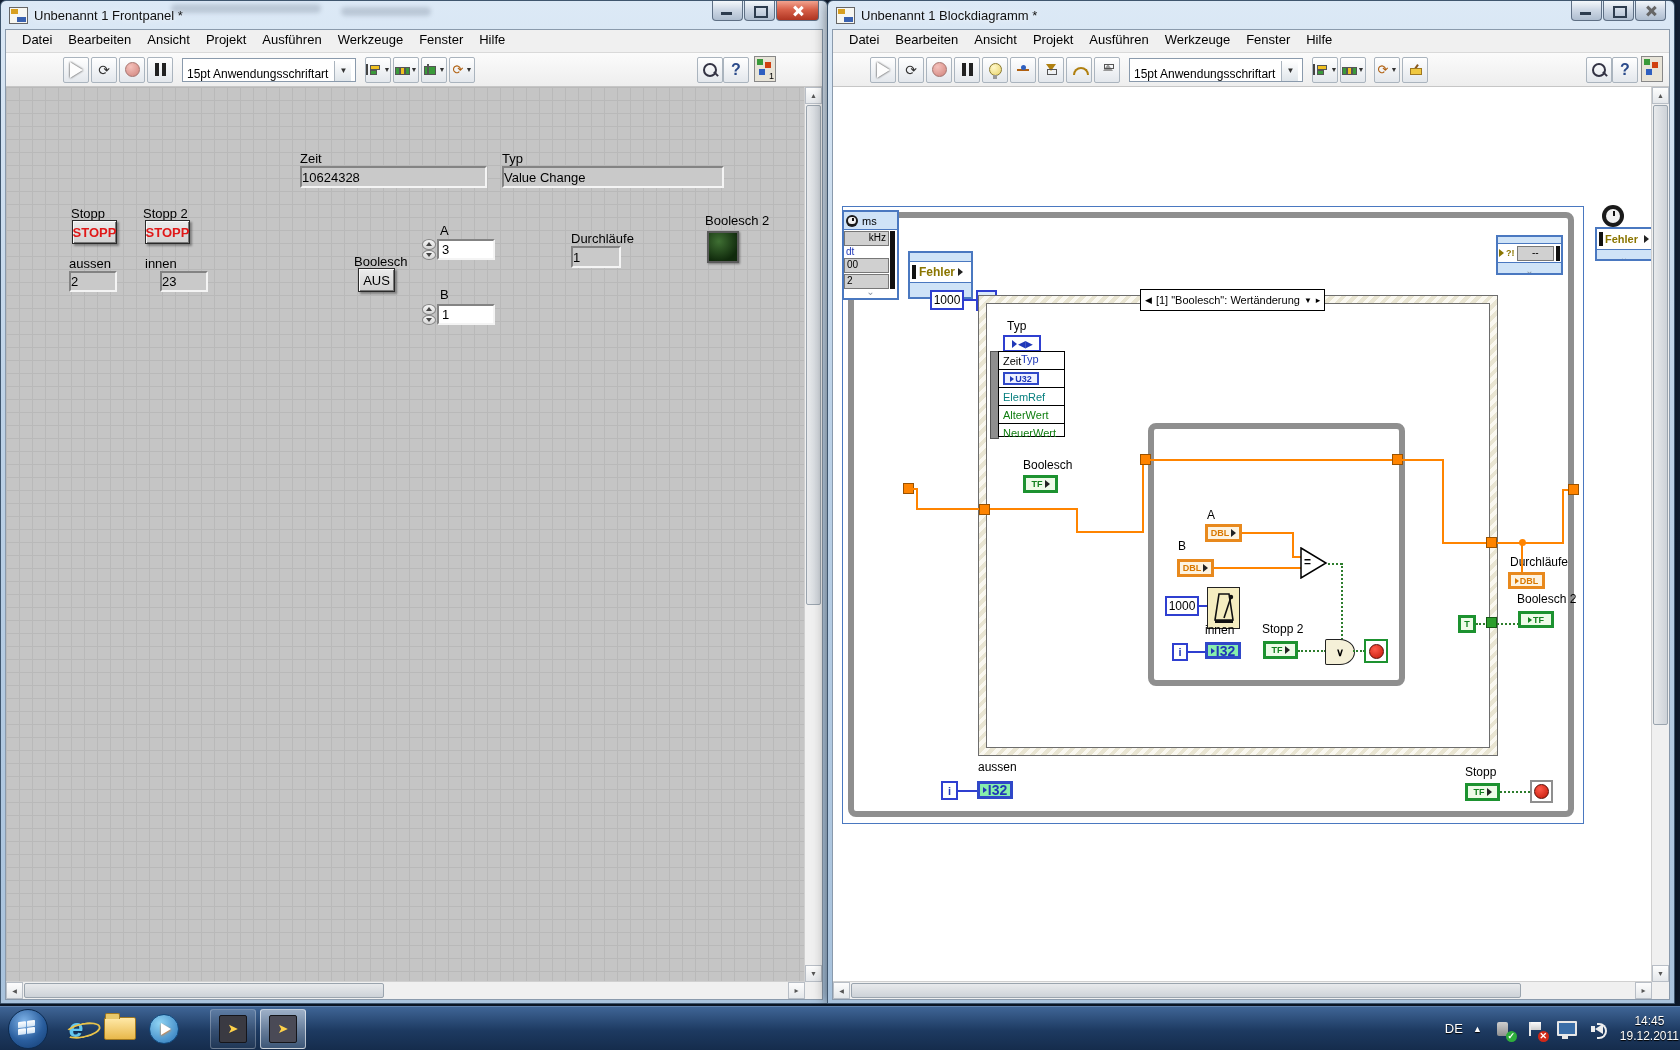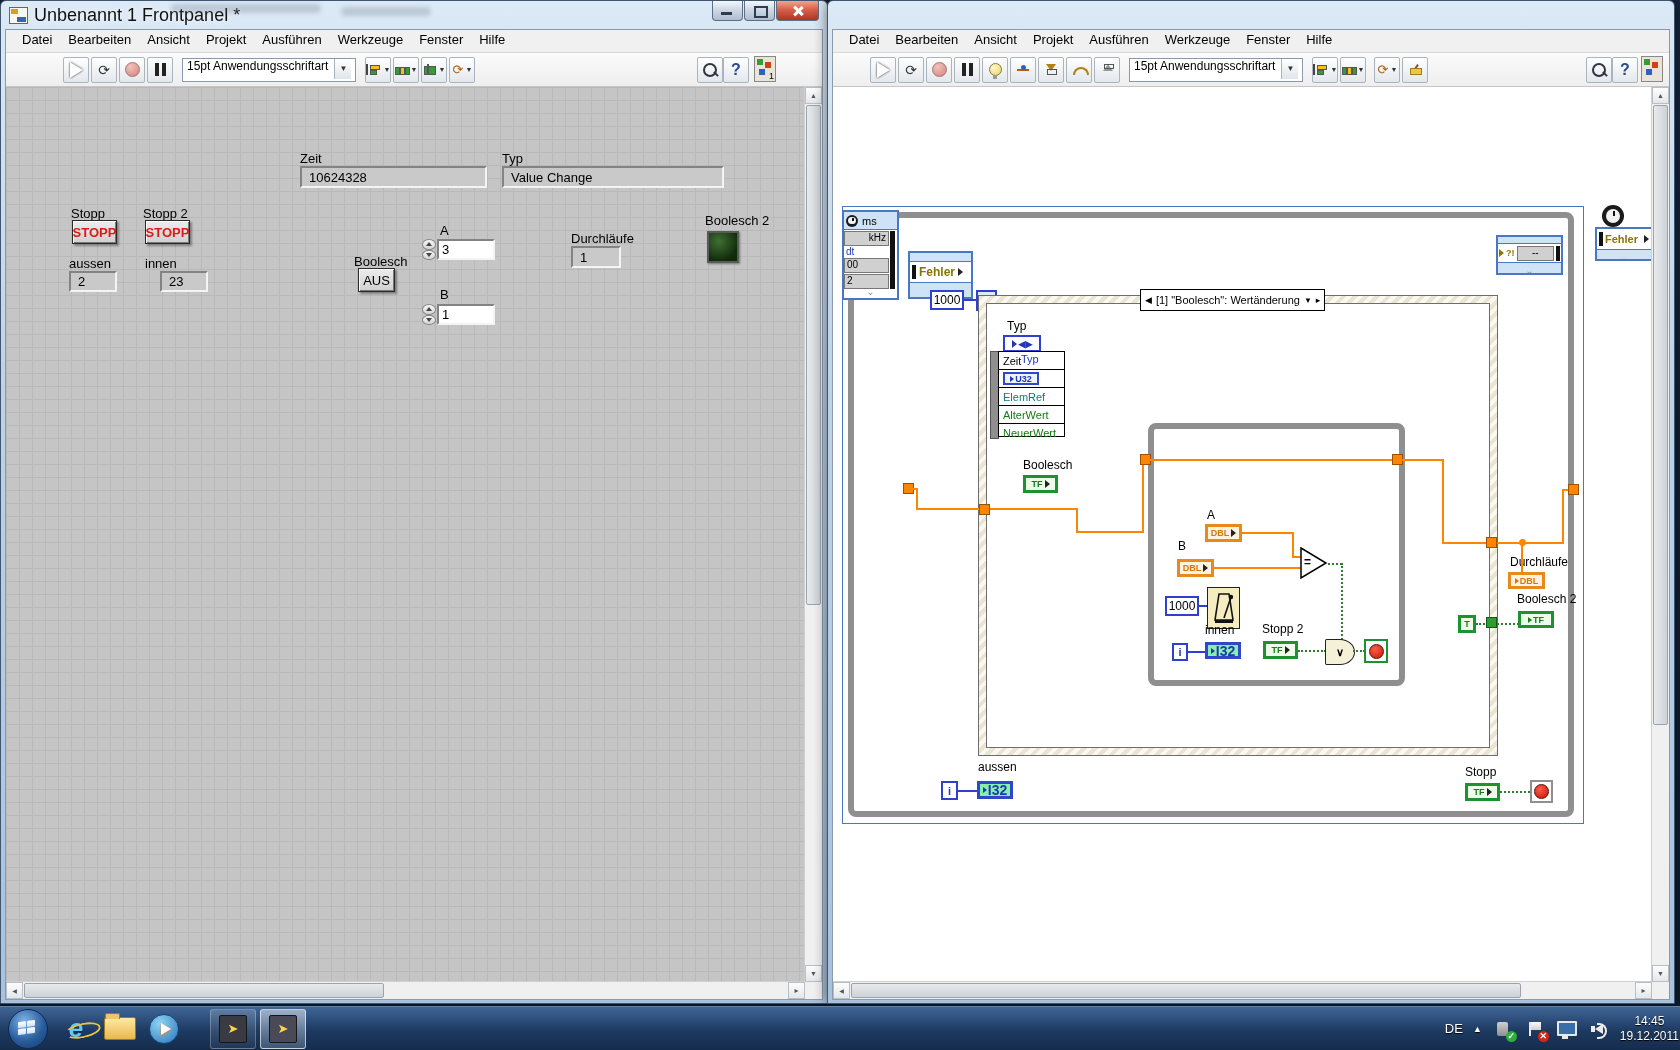--- a/index.html
+++ b/index.html
@@ -9,21 +9,21 @@
   
   .win{position:absolute;border:1px solid #3f566e;border-radius:6px 6px 0 0;
        background:linear-gradient(#dce9f6 0%,#bdd2e7 40%,#a8c2dc 100%);
        box-shadow:0 0 14px rgba(0,0,0,.55);}
   .titlebar{position:absolute;left:0;top:0;right:0;height:28px;display:flex;align-items:center;
        border-radius:6px 6px 0 0;overflow:hidden;}
   .smudge{position:absolute;top:3px;height:9px;border-radius:5px;background:rgba(90,105,125,.25);filter:blur(2px);}
   .vi-ico{width:17px;height:15px;margin:0 6px 0 8px;background:#f7f7f2;border:1px solid #666;position:relative;}
   .vi-ico:before{content:"";position:absolute;left:1px;top:1px;width:7px;height:5px;background:#d8a020;}
   .vi-ico:after{content:"";position:absolute;right:1px;bottom:1px;width:9px;height:5px;background:#3a62b0;}
-  .title-txt{font-size:18px;color:#111;text-shadow:0 0 6px #fff;white-space:nowrap;}
+  .title-txt{font-size:13px;color:#111;text-shadow:0 0 6px #fff;white-space:nowrap;}
   .capbtns{position:absolute;right:8px;top:0;display:flex;}
   .capbtn{width:29px;height:19px;border:1px solid #5e6f84;border-top:none;border-radius:0 0 4px 4px;
           background:linear-gradient(#f4f8fb,#cfd9e6 45%,#aebdcf);position:relative;margin-left:1px;}
   .capbtn.close{width:41px;background:linear-gradient(#f2a38f,#d8614a 45%,#b03522);}
   .glyph-min{position:absolute;left:8px;bottom:5px;width:11px;height:3px;background:#2d3c4e;}
   .glyph-max{position:absolute;left:9px;top:5px;width:10px;height:8px;border:2px solid #2d3c4e;}
   .glyph-x{position:absolute;left:50%;top:50%;width:12px;height:12px;transform:translate(-50%,-50%);}
   .glyph-x:before,.glyph-x:after{content:"";position:absolute;left:5px;top:0;width:2.5px;height:12px;background:#fff;}
   .glyph-x:before{transform:rotate(45deg);} .glyph-x:after{transform:rotate(-45deg);}
   .win-body{position:absolute;left:4px;right:4px;top:28px;bottom:3px;background:#f0f0f0;border:1px solid #8a9aac;}
@@ -34,21 +34,21 @@
            border-bottom:1px solid #c6c6c6;display:flex;align-items:center;}
   .tbtn{height:24px;min-width:24px;margin:0 1px;border:1px solid #aab4be;border-radius:2px;
         background:linear-gradient(#ffffff,#e3e7ec);display:flex;align-items:center;justify-content:center;position:relative;}
   .tsep{width:6px;height:1px;}
   .run-arrow{width:0;height:0;border-left:13px solid #fdfdfd;border-top:8px solid transparent;border-bottom:8px solid transparent;
              filter:drop-shadow(0 0 1px #222);}
   .stop-dot{width:13px;height:13px;border-radius:50%;background:radial-gradient(circle at 35% 30%,#f4b0a8,#c96055);border:1px solid #8b4a42;opacity:.75;}
   .pause-bars{display:flex;gap:3px;} .pause-bars i{display:block;width:4px;height:13px;background:#222;}
   .bulb{width:11px;height:11px;border-radius:50%;background:radial-gradient(circle at 35% 30%,#fff8c8,#e8d26a);border:1px solid #8a7a30;position:relative;}
   .bulb:after{content:"";position:absolute;left:3px;bottom:-4px;width:4px;height:4px;background:#999;}
-  .fontbox{height:22px;border:1px solid #8a9aac;background:#fff;display:flex;align-items:flex-start;
+  .fontbox{height:22px;border:1px solid #8a9aac;background:#fff;display:flex;align-items:flex-end;
            font-size:12px;padding:0 4px;margin:0 2px;}
   .fontbox .dd{margin-left:6px;width:16px;height:20px;border-left:1px solid #aab4be;display:flex;align-items:center;justify-content:center;
            background:linear-gradient(#fff,#dfe5ea);font-size:8px;color:#333;}
   .mini-ico{width:13px;height:11px;position:relative;}
   .dd-small{font-size:7px;color:#333;margin-left:2px;}
   .magnifier{width:10px;height:10px;border:2px solid #334;border-radius:50%;position:relative;}
   .magnifier:after{content:"";position:absolute;left:8px;top:8px;width:6px;height:2px;background:#334;transform:rotate(45deg);}
   .palette-ico{width:20px;height:24px;background:#e8e4d8;border:1px solid #888;position:relative;}
   .palette-ico i{position:absolute;width:6px;height:6px;}
   
@@ -58,21 +58,21 @@
           display:flex;align-items:center;justify-content:center;font-size:7px;color:#555;box-sizing:border-box;}
   .sb-thumb{position:absolute;background:linear-gradient(90deg,#e8eaec,#cdd2d8);border:1px solid #9aa4ae;border-radius:2px;box-sizing:border-box;}
   .sb-thumb.h{background:linear-gradient(#e8eaec,#cdd2d8);}
   
   .fp-area{position:absolute;background-color:#c5c5c5;
     background-image:linear-gradient(#b9b9b9 1px,transparent 1px),linear-gradient(90deg,#b9b9b9 1px,transparent 1px);
     background-size:13px 13px;overflow:hidden;}
   .lv-label{position:absolute;font-size:13px;color:#000;white-space:nowrap;}
   .fieldg{position:absolute;background:#c9c9c9;border-top:2px solid #838383;border-left:2px solid #838383;
           border-bottom:2px solid #f4f4f4;border-right:2px solid #f4f4f4;font-size:13px;color:#000;
-          display:flex;align-items:center;padding-left:7px;box-sizing:border-box;}
+          display:flex;align-items:center;padding-left:0;box-sizing:border-box;}
   .fieldw{position:absolute;background:#fff;border-top:2px solid #838383;border-left:2px solid #838383;
           border-bottom:2px solid #f4f4f4;border-right:2px solid #f4f4f4;font-size:13px;color:#000;
           display:flex;align-items:center;padding-left:3px;box-sizing:border-box;}
   .lv-btn{position:absolute;background:linear-gradient(#ececec,#d0d0d0);border:1px solid #2a2a2a;
           box-shadow:inset 1px 1px 0 #fafafa,inset -1px -1px 0 #777,2px 2px 2px rgba(0,0,0,.35);
           display:flex;align-items:center;justify-content:center;font-size:13px;font-weight:bold;box-sizing:border-box;}
   .lv-btn.red{color:#e01818;}
   .spinner{position:absolute;width:14px;height:21px;display:flex;flex-direction:column;}
   .spin{flex:1;background:linear-gradient(#f5f5f5,#d5d5d5);border:1px solid #888;border-radius:50% ;display:flex;align-items:center;justify-content:center;}
   .tri-up{width:0;height:0;border-left:3px solid transparent;border-right:3px solid transparent;border-bottom:4px solid #444;}
@@ -320,20 +320,35 @@
           </span>
         <span class="sb-thumb h" style="top:1px;left:18px;height:15px;width:360px;"></span>
         <span class="sb-btn" style="right:0;top:0;">
             <span style="font-size:8px;">▸</span>
           </span>
       </div>
     </div>
   </div>
 
   <div class="win" style="left:827px;top:0;width:846px;height:1002px;">
+    <div class="titlebar">
+      <span class="vi-ico"></span>
+      <span class="title-txt">Unbenannt 1 Blockdiagramm *</span>
+      <span class="capbtns">
+        <span class="capbtn">
+            <span class="glyph-min"></span>
+          </span>
+        <span class="capbtn">
+            <span class="glyph-max"></span>
+          </span>
+        <span class="capbtn">
+            <span class="glyph-x" style="filter:invert(60%);"></span>
+          </span>
+      </span>
+    </div>
     <div class="win-body">
       <div class="menubar">
         <span class="menu-item">Datei</span>
         <span class="menu-item">Bearbeiten</span>
         <span class="menu-item">Ansicht</span>
         <span class="menu-item">Projekt</span>
         <span class="menu-item">Ausführen</span>
         <span class="menu-item">Werkzeuge</span>
         <span class="menu-item">Fenster</span>
         <span class="menu-item">Hilfe</span>

